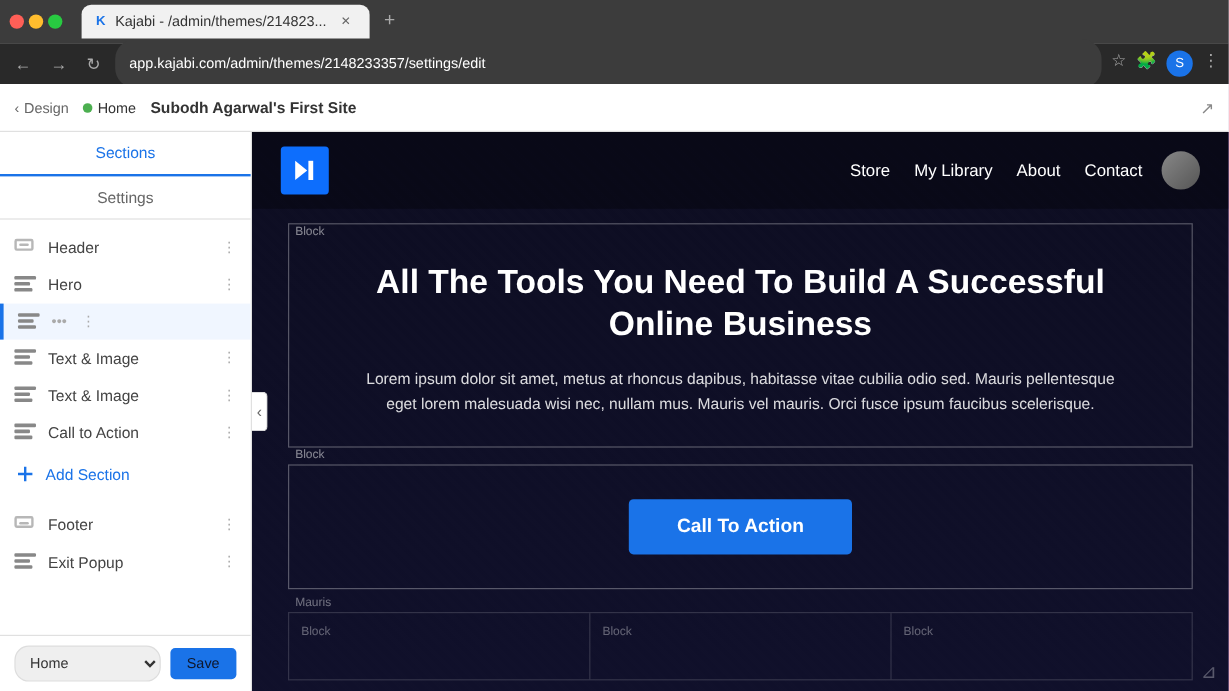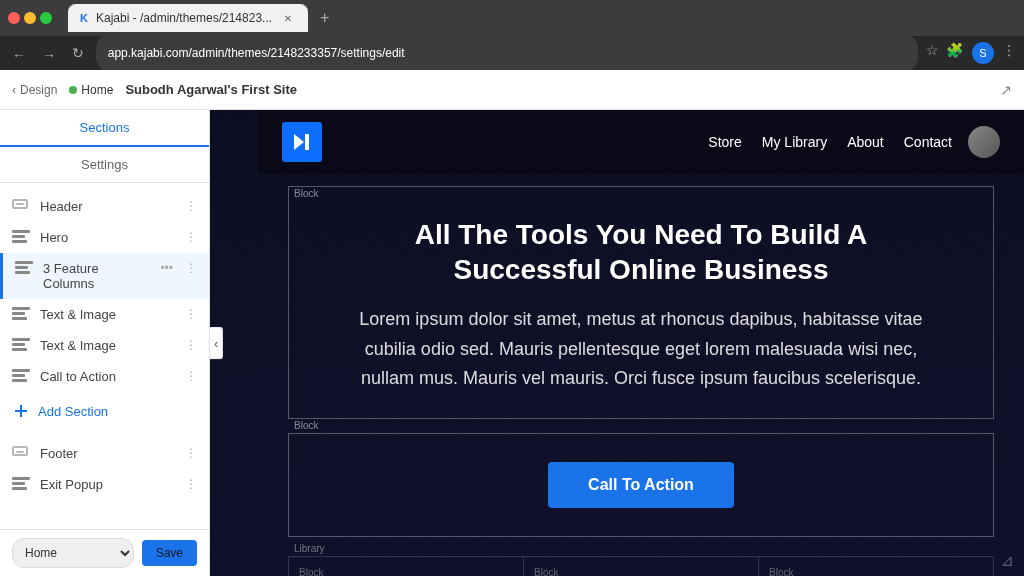--- a/index.html
+++ b/index.html
@@ -54,21 +54,21 @@
 
     .sidebar-footer { padding: 8px 12px; border-top: 1px solid #e0e0e0; display: flex; gap: 8px; align-items: center; }
     .home-select { flex: 1; padding: 6px 8px; border: 1px solid #ddd; border-radius: 12px; font-size: 12px; color: #333; }
     .save-btn { background: #1a73e8; color: #0f172a; border: none; border-radius: 4px; padding: 6px 14px; font-size: 12px; cursor: pointer; }
 
     
     .preview-area { flex: 1; position: relative; overflow: hidden; }
     .preview-toggle { position: absolute; left: 0; top: 50%; transform: translateY(-50%); z-index: 10; background: #fff; border: 1px solid #ddd; border-left: none; border-radius: 0 4px 4px 0; padding: 8px 4px; cursor: pointer; color: #666; }
 
     
-    .preview-content { width: 100%; height: 100%; background: #701a75; position: relative; overflow: hidden; padding-left: 48px; }
+    .preview-content { width: 100%; height: 100%; background: #701a75; position: relative; overflow: hidden; }
 
     
     .site-header { background: rgba(0,0,0,0.3); display: flex; align-items: center; padding: 12px 24px; position: relative; z-index: 5; }
     .site-logo { width: 40px; height: 40px; background: #0d6efd; display: flex; align-items: center; justify-content: center; color: #fff; font-size: 20px; font-weight: bold; border-radius: 3px; }
     .site-nav { margin-left: auto; display: flex; gap: 20px; }
     .site-nav-item { color: #fff; font-size: 14px; cursor: pointer; text-decoration: none; }
     .profile-avatar { width: 32px; height: 32px; border-radius: 50%; background: #888; overflow: hidden; margin-left: 16px; }
     .cta-button { background: #1a73e8; color: #fff; border: none; border-radius: 4px; padding: 14px 40px; font-size: 16px; font-weight: 600; cursor: pointer; }
     .preview-inner { position: relative; z-index: 2; }
 
@@ -152,21 +152,20 @@
           <span class="item-label">Hero</span>
           <span class="item-drag">⋮</span>
         </div>
 
         <div class="sidebar-item active">
           <div class="stack-icon">
             <div class="stack-line"></div>
             <div class="stack-line"></div>
             <div class="stack-line"></div>
           </div>
-          <span class="item-label">3 Feature Columns</span>
           <span style="color:#aaa;font-size:12px;margin-right:2px;">•••</span>
           <span class="item-drag">⋮</span>
         </div>
 
         <div class="sidebar-item">
           <div class="stack-icon">
             <div class="stack-line"></div>
             <div class="stack-line"></div>
             <div class="stack-line"></div>
           </div>
@@ -256,33 +255,33 @@
               <a class="site-nav-item">About</a>
               <a class="site-nav-item">Contact</a>
             </nav>
             <div class="profile-avatar" style="background:linear-gradient(135deg,#888,#555);"></div>
           </div>
 
           <div style="position:relative;margin:0 30px;">
             <div style="font-size:10px;color:rgba(255,255,255,0.5);padding:2px 6px;position:absolute;top:0;left:0;">Block</div>
             <div style="border:1px solid rgba(255,255,255,0.3);padding:30px 50px 24px;margin-top:12px;">
               <h1 style="font-size:28px;font-weight:900;color:#fff;text-align:center;line-height:1.25;margin-bottom:18px;">All The Tools You Need To Build A Successful Online Business</h1>
-              <p style="color:rgba(255,255,255,0.85);text-align:center;font-size:18px;line-height:1.65;">Lorem ipsum dolor sit amet, metus at rhoncus dapibus, habitasse vitae cubilia odio sed. Mauris pellentesque eget lorem malesuada wisi nec, nullam mus. Mauris vel mauris. Orci fusce ipsum faucibus scelerisque.</p>
+              <p style="color:rgba(255,255,255,0.85);text-align:center;font-size:13px;line-height:1.65;">Lorem ipsum dolor sit amet, metus at rhoncus dapibus, habitasse vitae cubilia odio sed. Mauris pellentesque eget lorem malesuada wisi nec, nullam mus. Mauris vel mauris. Orci fusce ipsum faucibus scelerisque.</p>
             </div>
 
             <div style="position:relative;margin-top:-1px;">
               <div style="font-size:10px;color:rgba(255,255,255,0.5);padding:2px 6px;">Block</div>
               <div style="border:1px solid rgba(255,255,255,0.3);padding:28px 50px;text-align:center;">
                 <button class="cta-button">Call To Action</button>
               </div>
             </div>
           </div>
 
           <div style="margin:0 30px;margin-top:4px;">
-            <div style="font-size:10px;color:rgba(255,255,255,0.4);padding:2px 6px;">Library</div>
+            <div style="font-size:10px;color:rgba(255,255,255,0.4);padding:2px 6px;">Mauris</div>
             <div style="display:flex;border:1px solid rgba(255,255,255,0.15);">
               <div style="flex:1;border-right:1px solid rgba(255,255,255,0.15);padding:10px;font-size:10px;color:rgba(255,255,255,0.35);height:55px;">Block</div>
               <div style="flex:1;border-right:1px solid rgba(255,255,255,0.15);padding:10px;font-size:10px;color:rgba(255,255,255,0.35);height:55px;">Block</div>
               <div style="flex:1;padding:10px;font-size:10px;color:rgba(255,255,255,0.35);height:55px;">Block</div>
             </div>
           </div>
 
         </div>
 
         <div style="position:absolute;bottom:6px;right:10px;color:rgba(255,255,255,0.3);font-size:16px;">⊿</div>

